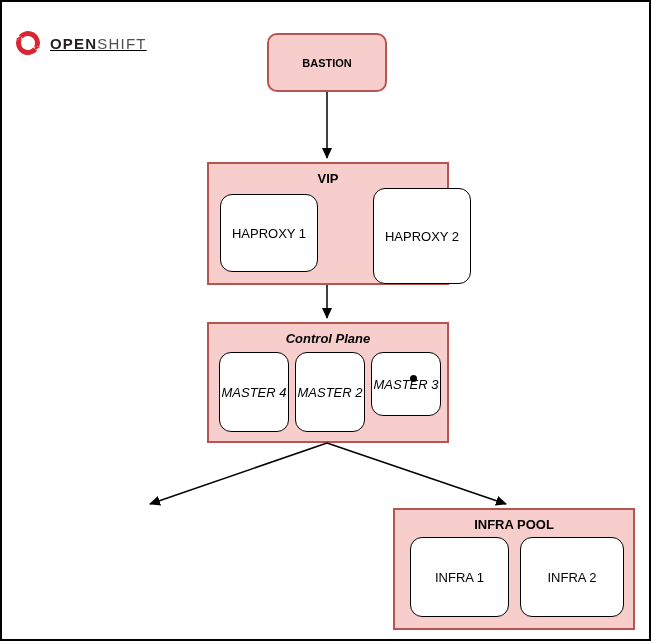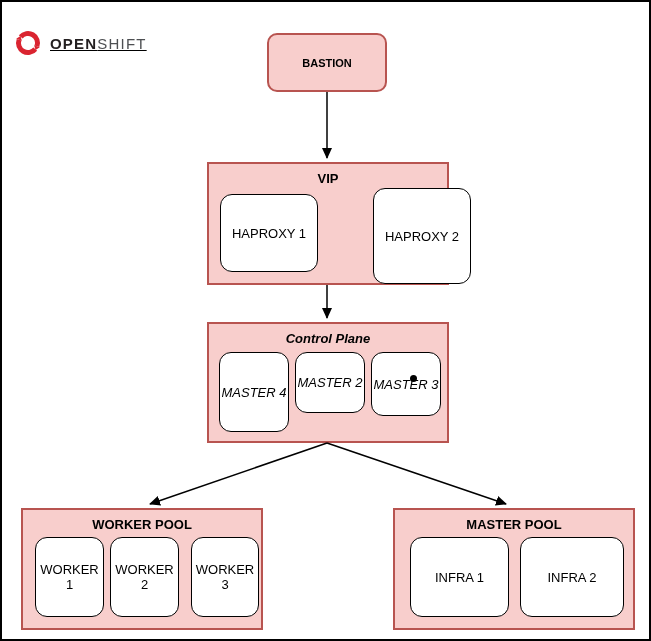--- a/index.html
+++ b/index.html
@@ -44,21 +44,21 @@
     border:1.5px solid var(--node-border);border-radius:12px;
     display:flex;align-items:center;justify-content:center;
     font-size:13px;color:#000;text-align:center;
   }
   .g-vip{left:205px;top:160px;width:242px;height:123px;padding-left:29px;}
   .g-vip .n0{left:11px;top:30px;width:98px;height:78px;}
   .g-vip .n1{left:132px;top:24px;width:98px;height:96px;margin-left:32px;}
 
   .g-cp{left:205px;top:320px;width:242px;height:121px;font-style:italic;}
   .g-cp .n0{left:10px;top:28px;width:70px;height:80px;}
-  .g-cp .n1{left:86px;top:28px;width:70px;height:61px;}
+  .g-cp .n1{left:86px;top:28px;width:70px;height:80px;}
   .g-cp .n2{left:162px;top:28px;width:70px;height:64px;}
 
   .g-wp{left:19px;top:506px;width:242px;height:122px;}
   .g-wp .n0{left:12px;top:27px;width:69px;height:80px;}
   .g-wp .n1{left:87px;top:27px;width:69px;height:80px;}
   .g-wp .n2{left:168px;top:27px;width:68px;height:80px;}
 
   .g-ip{left:391px;top:506px;width:242px;height:122px;}
   .g-ip .n0{left:15px;top:27px;width:99px;height:80px;}
   .g-ip .n1{left:125px;top:27px;width:104px;height:80px;}
@@ -99,29 +99,23 @@
     <div class="inner n1">HAPROXY 2</div>
   </div>
 
   <div class="group g-cp">
     <div class="group-title">Control Plane</div>
     <div class="inner n0">MASTER 4</div>
     <div class="inner n1">MASTER 2</div>
     <div class="inner n2">MASTER 3</div>
   </div>
 
-  <div class="group g-wp">
-    <div class="group-title">WORKER POOL</div>
-    <div class="inner n0">WORKER 1</div>
-    <div class="inner n1">WORKER 2</div>
-    <div class="inner n2">WORKER 3</div>
-  </div>
 
   <div class="group g-ip">
-    <div class="group-title">MASTER POOL</div>
+    <div class="group-title">INFRA POOL</div>
     <div class="inner n0">INFRA 1</div>
     <div class="inner n1">INFRA 2</div>
   </div>
 
   <div class="dot"></div>
 
   <svg class="arrows" viewBox="0 0 651 641">
     <defs>
       <marker id="ah" markerUnits="userSpaceOnUse" markerWidth="13" markerHeight="12" refX="10" refY="5" orient="auto">
         <path d="M0,0 L11,5 L0,10 Z" fill="#000"></path>

